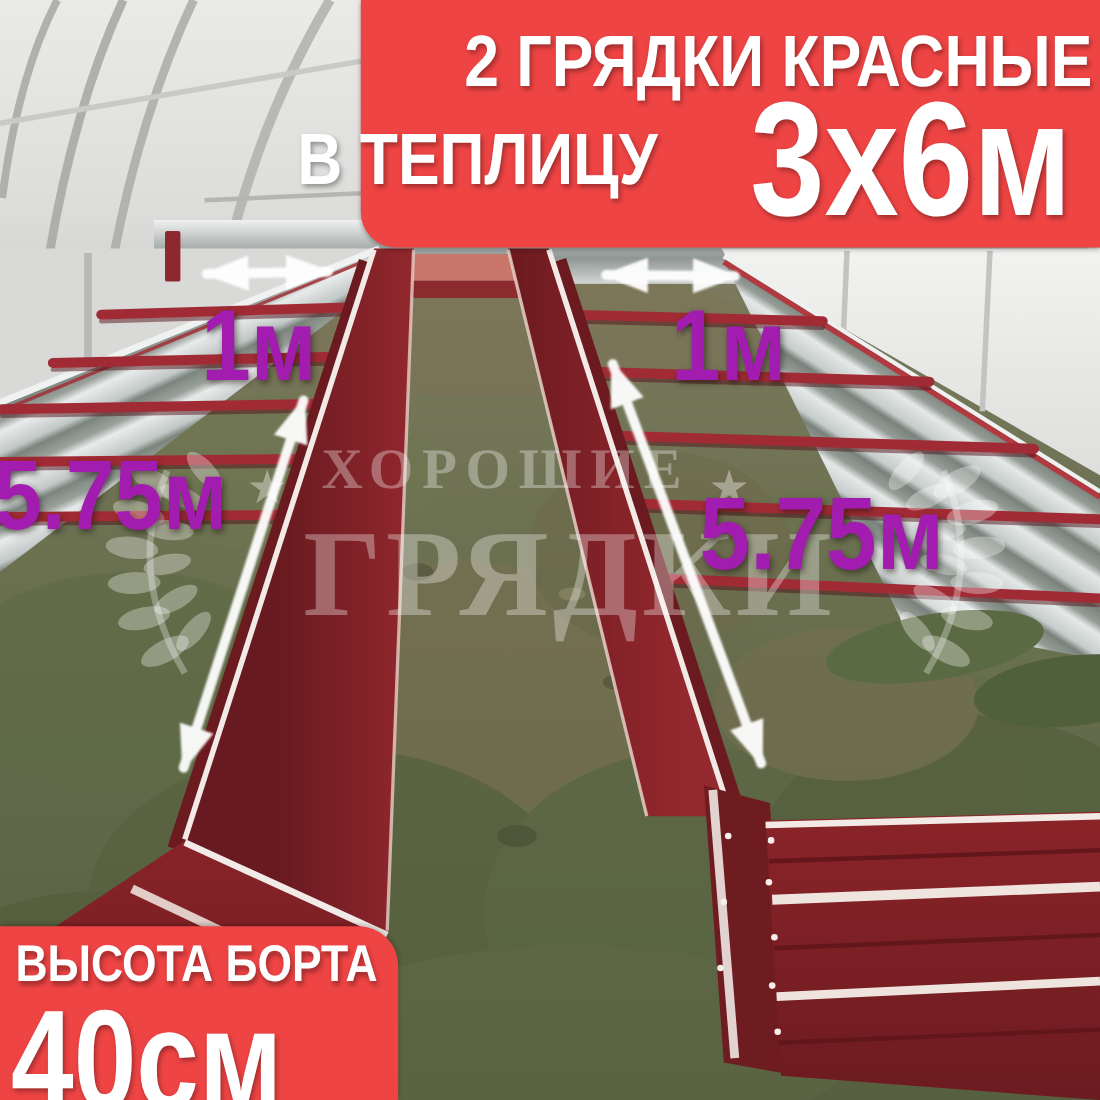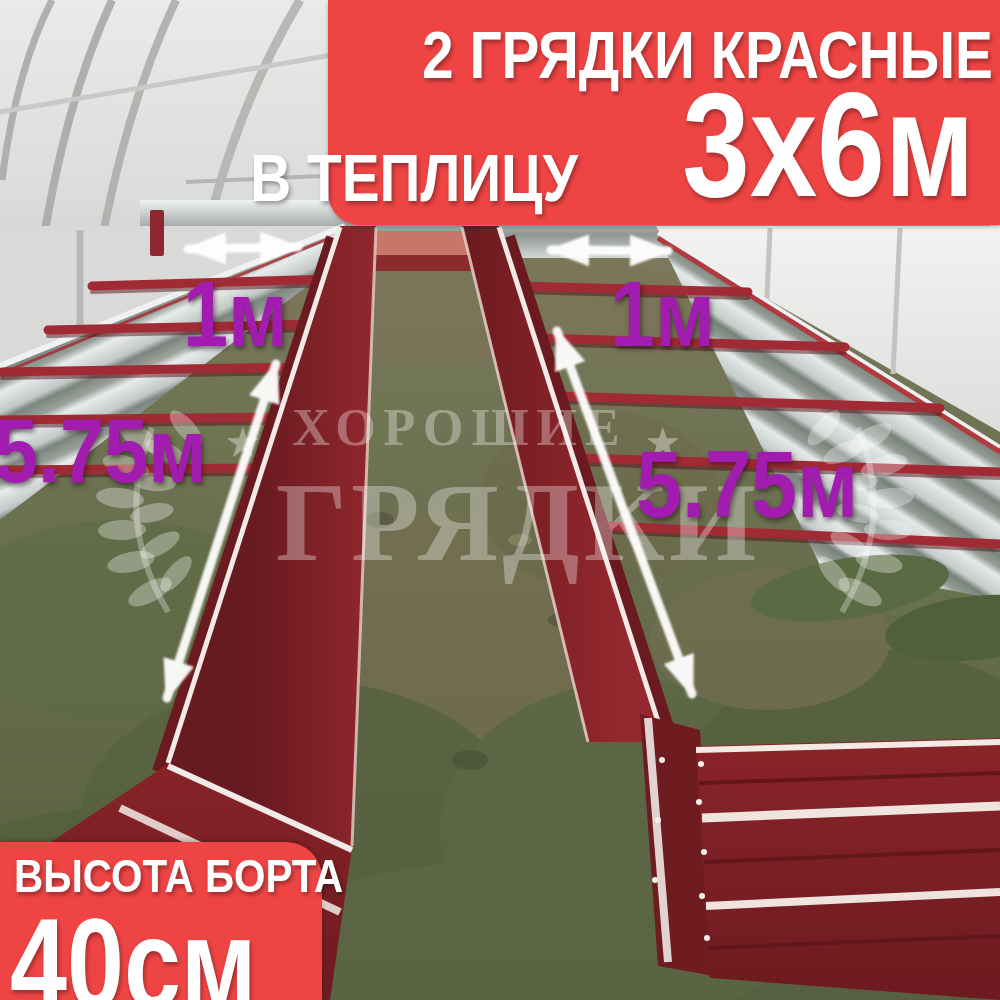--- a/index.html
+++ b/index.html
@@ -33,27 +33,27 @@
   .banner{position:absolute;z-index:4;background:#ef4444;color:#ffffff;
           font-weight:bold;}
   .banner-top{left:328px;top:0;width:672px;height:225px;
               border-bottom-left-radius:32px;
               box-shadow:0 2px 4px rgba(0,0,0,0.25);}
   .banner-top .l1{margin-top:22px;padding-right:26px;text-align:right;
                   font-size:66px;line-height:1;
                   transform:scaleX(0.86);transform-origin:right center;
                   text-shadow:2px 3px 5px rgba(0,0,0,0.35);white-space:nowrap;}
   .banner-top .l2{position:absolute;right:26px;bottom:14px;
-                  display:flex;align-items:flex-end;gap:40px;
+                  display:flex;align-items:center;gap:20px;
                   text-shadow:2px 3px 5px rgba(0,0,0,0.35);white-space:nowrap;}
   .banner-top .l2 .small{font-size:66px;line-height:1;display:inline-block;
                   transform:scaleX(0.86);transform-origin:right center;}
   .banner-top .l2 .big{font-size:148px;line-height:0.9;display:inline-block;
                   transform:scaleX(0.82);transform-origin:right center;}
-  .banner-bottom{left:0;top:842px;width:322px;height:158px;
+  .banner-bottom{left:0;top:842px;width:362px;height:158px;
                  border-top-right-radius:36px;
                  box-shadow:0 -2px 4px rgba(0,0,0,0.2);}
   .banner-bottom .l1{margin:10px 0 0 14px;font-size:47px;line-height:1;
                  display:inline-block;transform:scaleX(0.86);
                  transform-origin:left center;white-space:nowrap;
                  text-shadow:2px 3px 5px rgba(0,0,0,0.35);}
   .banner-bottom .l2{position:absolute;left:10px;top:58px;font-size:128px;
                  line-height:1;display:inline-block;transform:scaleX(0.8);
                  transform-origin:left center;white-space:nowrap;
                  text-shadow:2px 3px 5px rgba(0,0,0,0.35);}

